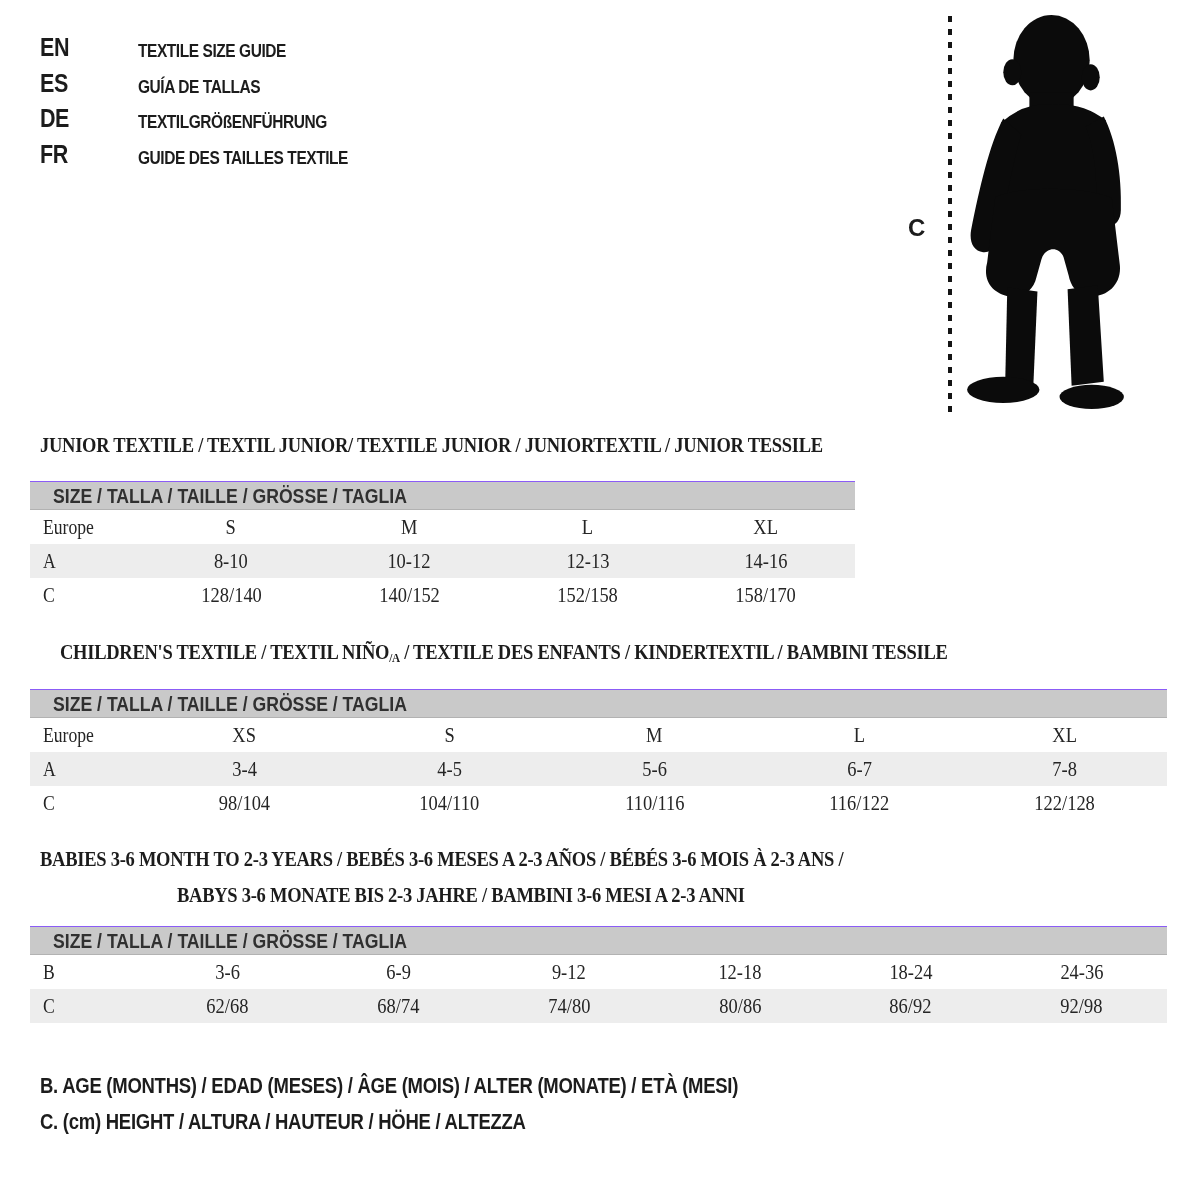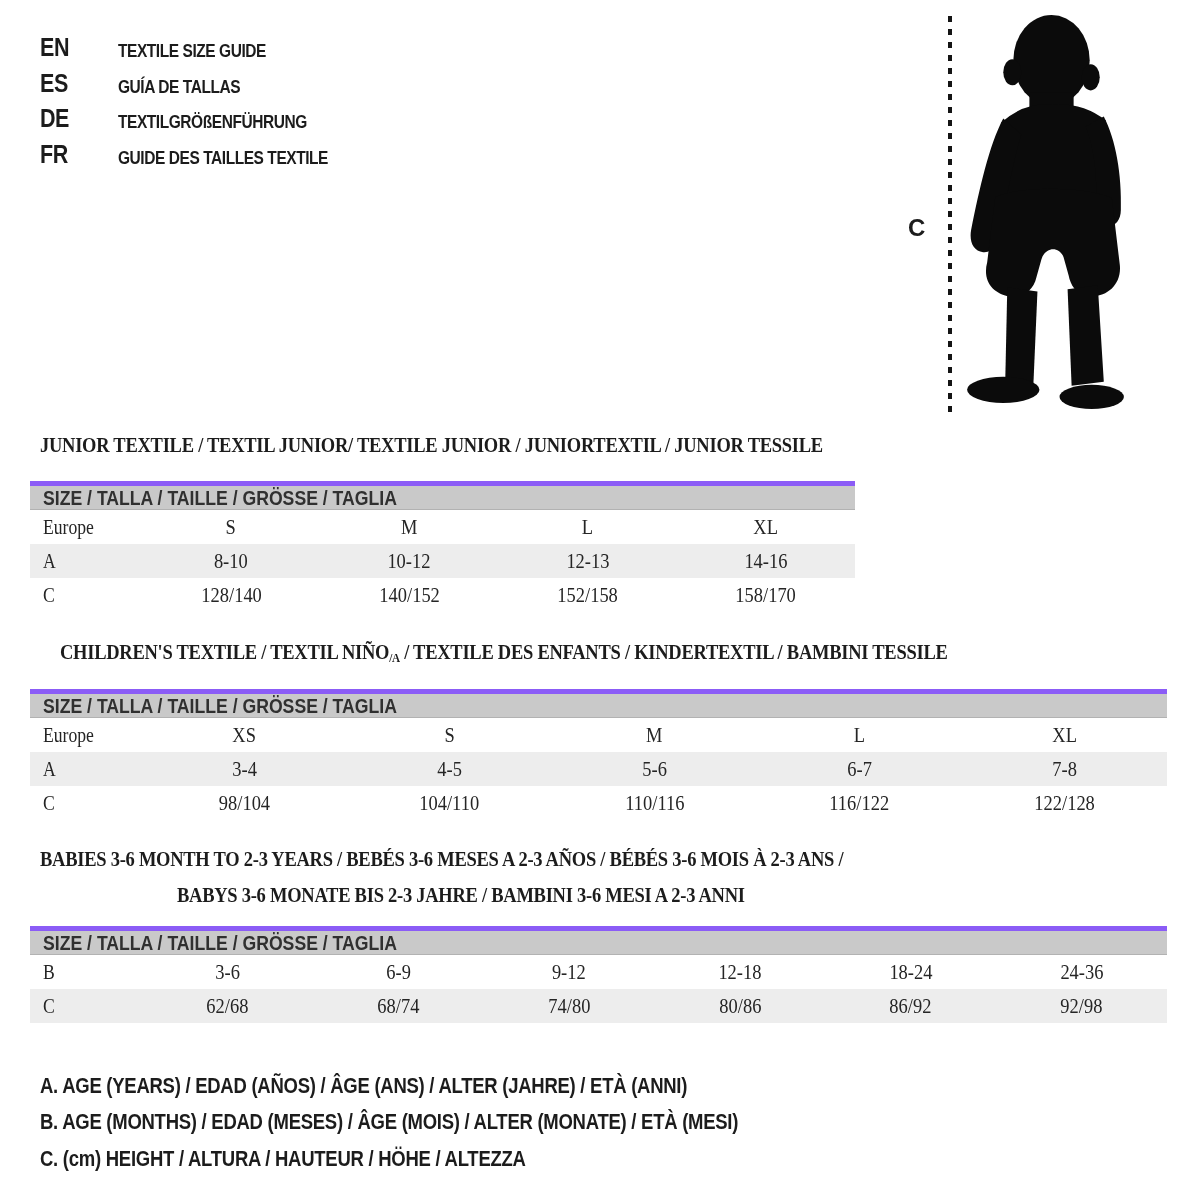--- a/index.html
+++ b/index.html
@@ -5,21 +5,21 @@
   html,body{margin:0;padding:0;background:#ffffff;}
   body{width:1200px;height:1200px;position:relative;overflow:hidden;
        font-family:"Liberation Sans",sans-serif;color:#1c1c1c;}
 
   .page{position:absolute;inset:0;background:#fff;}
 
   .cond{display:inline-block;transform:scaleX(.86);transform-origin:0 50%;white-space:nowrap;}
 
   
   .lang-block{position:absolute;left:40px;top:30px;}
-  .lang-row{display:flex;height:35.5px;align-items:center;}
+  .lang-row{display:flex;height:35.5px;align-items:center;gap:20px;}
   .lang-code{width:78px;font-weight:700;font-size:25px;letter-spacing:-.5px;}
   .lang-label{font-weight:700;font-size:18px;letter-spacing:-.5px;margin-top:8px;}
 
   
   .figure{position:absolute;left:0;top:0;width:1200px;height:440px;pointer-events:none;}
   .dashed-line{position:absolute;left:948px;top:16px;width:4px;height:400px;
     background:repeating-linear-gradient(to bottom,#141414 0 6px,transparent 6px 13px);}
   .c-label{position:absolute;left:908px;top:214px;font-weight:700;font-size:24px;}
   .baby-svg{position:absolute;left:962px;top:14px;}
 
@@ -29,22 +29,22 @@
   .title-junior{top:433px;}
   .title-children{top:640px;margin-left:20px;}
   .title-babies{top:841px;line-height:36px;text-align:center;}
 
   
   .size-table{position:absolute;left:30px;}
   .tbl-junior{top:481px;width:825px;}
   .tbl-children{top:689px;width:1137px;}
   .tbl-babies{top:926px;width:1137px;}
 
-  .size-bar{height:29px;background:#c9c9c9;border-top:5px solid #8b5cf6;border-bottom:1px solid #b2b2b2;
-    display:flex;align-items:center;padding-left:13px;box-sizing:border-box;}
+  .size-bar{height:29px;background:#c9c9c9;border-top:1px solid #8b5cf6;border-bottom:1px solid #b2b2b2;
+    display:flex;align-items:center;padding-left:23px;box-sizing:border-box;}
   .size-bar .cond{font-size:20.5px;font-weight:700;color:#303030;}
 
   .t-row{display:flex;height:34px;align-items:center;font-size:20.5px;color:#252525;font-family:Liberation Serif, serif;}
   .t-row.shaded{background:#ededed;}
   .t-label{width:112px;padding-left:13px;box-sizing:border-box;flex:0 0 112px;}
   .t-cell{flex:1;text-align:center;}
   .cellx{display:inline-block;transform:scaleX(.9);white-space:nowrap;}
 
   
   .legend-block{position:absolute;left:40px;top:1068px;}
@@ -196,23 +196,20 @@
           <div class="t-cell"><span class="cellx">74/80</span></div>
           <div class="t-cell"><span class="cellx">80/86</span></div>
           <div class="t-cell"><span class="cellx">86/92</span></div>
           <div class="t-cell"><span class="cellx">92/98</span></div>
         </div>
       </div>
   </div>
 
   <div class="legend-block">
       <div class="legend-line">
-        <span class="cond">A. AGE (YEARS) / EDAD (AÑOS) / ÂGE (ANS) / ALTER (JAHRE) / ETÀ (ANNI)</span>
-      </div>
-      <div class="legend-line">
         <span class="cond">B. AGE (MONTHS) / EDAD (MESES) / ÂGE (MOIS) / ALTER (MONATE) / ETÀ (MESI)</span>
       </div>
       <div class="legend-line">
         <span class="cond">C. (cm) HEIGHT / ALTURA / HAUTEUR / HÖHE / ALTEZZA</span>
       </div>
     </div>
 
 </div>
 
 </body></html>

